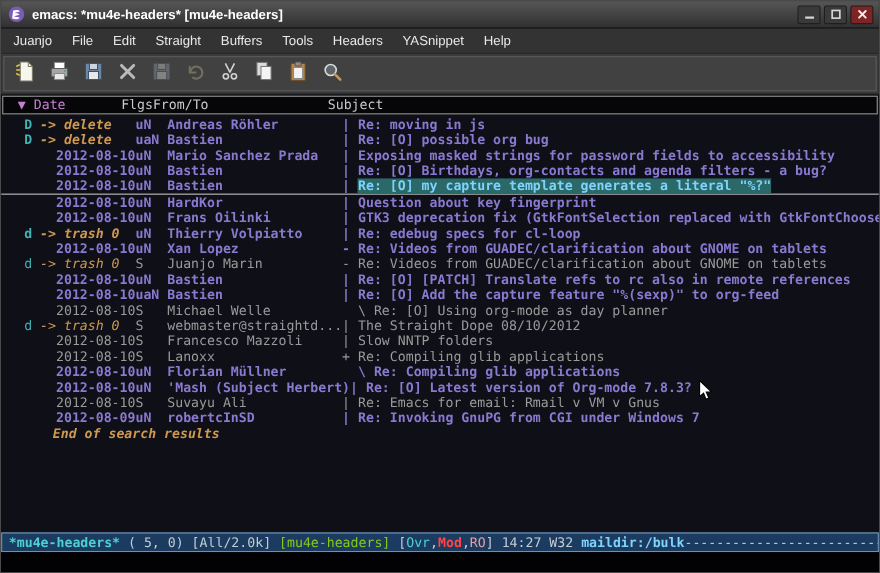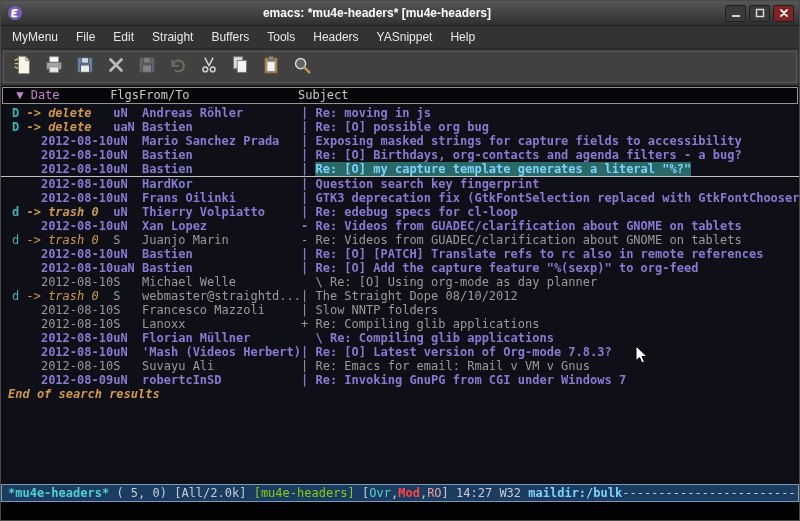--- a/index.html
+++ b/index.html
@@ -6,21 +6,21 @@
   body{width:800px;height:521px;overflow:hidden;position:relative;
        font-family:"Liberation Sans",sans-serif;}
   .frame{width:798px;height:519px;border:1px solid #4a4a4a;display:flex;
          flex-direction:column;background:#0f0f17;}
 
   
   .titlebar{height:24px;flex:none;background:linear-gradient(#565656,#303030);
             display:flex;align-items:center;color:#fff;font-size:12px;font-weight:bold;
             border-bottom:1px solid #1d1d1d;}
   .win-icon{width:16px;height:16px;margin:0 6px;flex:none;}
-  .tb-title{flex:1;text-align:center;white-space:nowrap;overflow:hidden;}
+  .tb-title{flex:1;white-space:nowrap;overflow:hidden;}
   .win-buttons{display:flex;gap:3px;margin-right:5px;flex:none;}
   .win-btn{width:19px;height:15px;background:#3a3a3a;border:1px solid #1f1f1f;
            border-radius:2px;display:flex;align-items:center;justify-content:center;}
   .win-btn.close{background:#7e2424;}
 
   
   .menubar{height:22px;flex:none;background:#333333;display:flex;align-items:center;
            padding-left:2px;color:#e8e8e8;font-size:12px;border-bottom:1px solid #272727;}
   .menu-item{padding:3px 9px;white-space:nowrap;cursor:default;}
 
@@ -37,30 +37,30 @@
   .buffer{flex:1;display:flex;flex-direction:column;background:#0f0f17;
           font-family:"DejaVu Sans Mono",monospace;font-size:12px;line-height:14px;
           overflow:hidden;}
   .header-line{flex:none;margin:1px 1px 2px 1px;border:1px solid #949494;background:#060609;
                height:15px;line-height:15px;white-space:pre;padding-left:6px;color:#c9c9c9;}
   .hl-date{display:inline-block;width:13ch;margin-left:1ch;color:#c77fd4;}
   .hl-flags{display:inline-block;width:4ch;}
   .hl-from{display:inline-block;width:22ch;}
 
   .rows{flex:none;}
-  .row{height:14px;white-space:pre;padding-left:11px;overflow:hidden;}
+  .row{height:14px;white-space:pre;padding-left:21px;overflow:hidden;}
   .row.unread{color:#8a79d1;font-weight:bold;}
   .row.read{color:#9a9a9a;}
   .row .mark{color:#3fb4b4;}
   .row .date.marked{color:#cf9850;font-style:italic;}
   .row.current{border-bottom:1px solid #c0c0c0;}
   .row.current .subject{background:#2b6868;color:#7dd3fc;}
 
   .eos{flex:none;color:#cf9850;font-style:italic;font-weight:bold;
-       padding-left:7px;height:14px;line-height:14px;white-space:pre;}
+       padding-left:7px;height:14px;line-height:14px;white-space:pre;margin-left:40px;}
   .filler{flex:1;}
 
   
   .modeline{flex:none;height:16px;line-height:16px;background:#1b3c60;
             border:1px solid #7a9ab8;white-space:pre;padding-left:6px;color:#c4ccd4;
             overflow:hidden;}
   .s-plain{color:#c4ccd4;}
   .s-cyan-bold{color:#4fd0d0;font-weight:bold;}
   .s-cyan{color:#4fd0d0;}
   .s-red-bold{color:#ff4545;font-weight:bold;}
@@ -98,21 +98,21 @@
       </span>
       <span class="win-btn close">
         <svg width="10" height="10">
             <path d="M2 2l6 6M8 2L2 8" stroke="#efefef" stroke-width="1.8" stroke-linecap="round"></path>
           </svg>
       </span>
     </span>
   </div>
 
   <div class="menubar" id="menubar">
-      <span class="menu-item">MyMenu</span>
+      <span class="menu-item">Juanjo</span>
       <span class="menu-item">File</span>
       <span class="menu-item">Edit</span>
       <span class="menu-item">Straight</span>
       <span class="menu-item">Buffers</span>
       <span class="menu-item">Tools</span>
       <span class="menu-item">Headers</span>
       <span class="menu-item">YASnippet</span>
       <span class="menu-item">Help</span>
     </div>
 
@@ -187,36 +187,36 @@
       </div>
   </div>
 
   <div class="buffer">
 
     <div class="header-line"><span class="hl-date">▼ Date</span><span class="hl-flags">Flgs</span><span class="hl-from">From/To</span><span class="hl-subj">Subject</span></div>
 
     <div class="rows" id="rows">
         <div class="row unread"><span class="mark">D </span><span class="date marked">-&gt; delete   </span><span class="flags">uN  </span><span class="from">Andreas Röhler        </span><span class="thread">| </span><span class="subject">Re: moving in js</span></div>
         <div class="row unread"><span class="mark">D </span><span class="date marked">-&gt; delete   </span><span class="flags">uaN </span><span class="from">Bastien               </span><span class="thread">| </span><span class="subject">Re: [O] possible org bug</span></div>
-        <div class="row unread"><span class="mark">  </span><span class="date">  2012-08-10</span><span class="flags">uN  </span><span class="from">Mario Sanchez Prada   </span><span class="thread">| </span><span class="subject">Exposing masked strings for capture fields to accessibility</span></div>
+        <div class="row unread"><span class="mark">  </span><span class="date">  2012-08-10</span><span class="flags">uN  </span><span class="from">Mario Sanchez Prada   </span><span class="thread">| </span><span class="subject">Exposing masked strings for password fields to accessibility</span></div>
         <div class="row unread"><span class="mark">  </span><span class="date">  2012-08-10</span><span class="flags">uN  </span><span class="from">Bastien               </span><span class="thread">| </span><span class="subject">Re: [O] Birthdays, org-contacts and agenda filters - a bug?</span></div>
         <div class="row unread current"><span class="mark">  </span><span class="date">  2012-08-10</span><span class="flags">uN  </span><span class="from">Bastien               </span><span class="thread">| </span><span class="subject">Re: [O] my capture template generates a literal "%?"</span></div>
-        <div class="row unread"><span class="mark">  </span><span class="date">  2012-08-10</span><span class="flags">uN  </span><span class="from">HardKor               </span><span class="thread">| </span><span class="subject">Question search key fingerprint</span></div>
+        <div class="row unread"><span class="mark">  </span><span class="date">  2012-08-10</span><span class="flags">uN  </span><span class="from">HardKor               </span><span class="thread">| </span><span class="subject">Question about key fingerprint</span></div>
         <div class="row unread"><span class="mark">  </span><span class="date">  2012-08-10</span><span class="flags">uN  </span><span class="from">Frans Oilinki         </span><span class="thread">| </span><span class="subject">GTK3 deprecation fix (GtkFontSelection replaced with GtkFontChooser)</span></div>
         <div class="row unread"><span class="mark">d </span><span class="date marked">-&gt; trash 0  </span><span class="flags">uN  </span><span class="from">Thierry Volpiatto     </span><span class="thread">| </span><span class="subject">Re: edebug specs for cl-loop</span></div>
         <div class="row unread"><span class="mark">  </span><span class="date">  2012-08-10</span><span class="flags">uN  </span><span class="from">Xan Lopez             </span><span class="thread">- </span><span class="subject">Re: Videos from GUADEC/clarification about GNOME on tablets</span></div>
         <div class="row read"><span class="mark">d </span><span class="date marked">-&gt; trash 0  </span><span class="flags">S   </span><span class="from">Juanjo Marin          </span><span class="thread">- </span><span class="subject">Re: Videos from GUADEC/clarification about GNOME on tablets</span></div>
         <div class="row unread"><span class="mark">  </span><span class="date">  2012-08-10</span><span class="flags">uN  </span><span class="from">Bastien               </span><span class="thread">| </span><span class="subject">Re: [O] [PATCH] Translate refs to rc also in remote references</span></div>
         <div class="row unread"><span class="mark">  </span><span class="date">  2012-08-10</span><span class="flags">uaN </span><span class="from">Bastien               </span><span class="thread">| </span><span class="subject">Re: [O] Add the capture feature "%(sexp)" to org-feed</span></div>
         <div class="row read"><span class="mark">  </span><span class="date">  2012-08-10</span><span class="flags">S   </span><span class="from">Michael Welle         </span><span class="thread">  \ </span><span class="subject">Re: [O] Using org-mode as day planner</span></div>
         <div class="row read"><span class="mark">d </span><span class="date marked">-&gt; trash 0  </span><span class="flags">S   </span><span class="from">webmaster@straightd...</span><span class="thread">| </span><span class="subject">The Straight Dope 08/10/2012</span></div>
         <div class="row read"><span class="mark">  </span><span class="date">  2012-08-10</span><span class="flags">S   </span><span class="from">Francesco Mazzoli     </span><span class="thread">| </span><span class="subject">Slow NNTP folders</span></div>
         <div class="row read"><span class="mark">  </span><span class="date">  2012-08-10</span><span class="flags">S   </span><span class="from">Lanoxx                </span><span class="thread">+ </span><span class="subject">Re: Compiling glib applications</span></div>
         <div class="row unread"><span class="mark">  </span><span class="date">  2012-08-10</span><span class="flags">uN  </span><span class="from">Florian Müllner       </span><span class="thread">  \ </span><span class="subject">Re: Compiling glib applications</span></div>
-        <div class="row unread"><span class="mark">  </span><span class="date">  2012-08-10</span><span class="flags">uN  </span><span class="from">'Mash (Videos Herbert)</span><span class="thread">| </span><span class="subject">Re: [O] Latest version of Org-mode 7.8.3?</span></div>
+        <div class="row unread"><span class="mark">  </span><span class="date">  2012-08-10</span><span class="flags">uN  </span><span class="from">'Mash (Subject Herbert)</span><span class="thread">| </span><span class="subject">Re: [O] Latest version of Org-mode 7.8.3?</span></div>
         <div class="row read"><span class="mark">  </span><span class="date">  2012-08-10</span><span class="flags">S   </span><span class="from">Suvayu Ali            </span><span class="thread">| </span><span class="subject">Re: Emacs for email: Rmail v VM v Gnus</span></div>
         <div class="row unread"><span class="mark">  </span><span class="date">  2012-08-09</span><span class="flags">uN  </span><span class="from">robertcInSD           </span><span class="thread">| </span><span class="subject">Re: Invoking GnuPG from CGI under Windows 7</span></div>
       </div>
 
     <div class="eos">End of search results</div>
 
     <div class="filler"></div>
 
     <div class="modeline" id="modeline"><span class="s-cyan-bold">*mu4e-headers*</span><span class="s-plain"> ( 5, 0) </span><span class="s-plain">[All/2.0k] </span><span class="s-orange">[mu4e-headers] </span><span class="s-plain">[</span><span class="s-cyan">Ovr</span><span class="s-plain">,</span><span class="s-red-bold">Mod</span><span class="s-plain">,</span><span class="s-pink">RO</span><span class="s-plain">] </span><span class="s-plain">14:27 </span><span class="s-plain">W32 </span><span class="s-yellow-bold">maildir:/bulk</span><span class="s-plain">--------------------------------------</span></div>
   </div>

